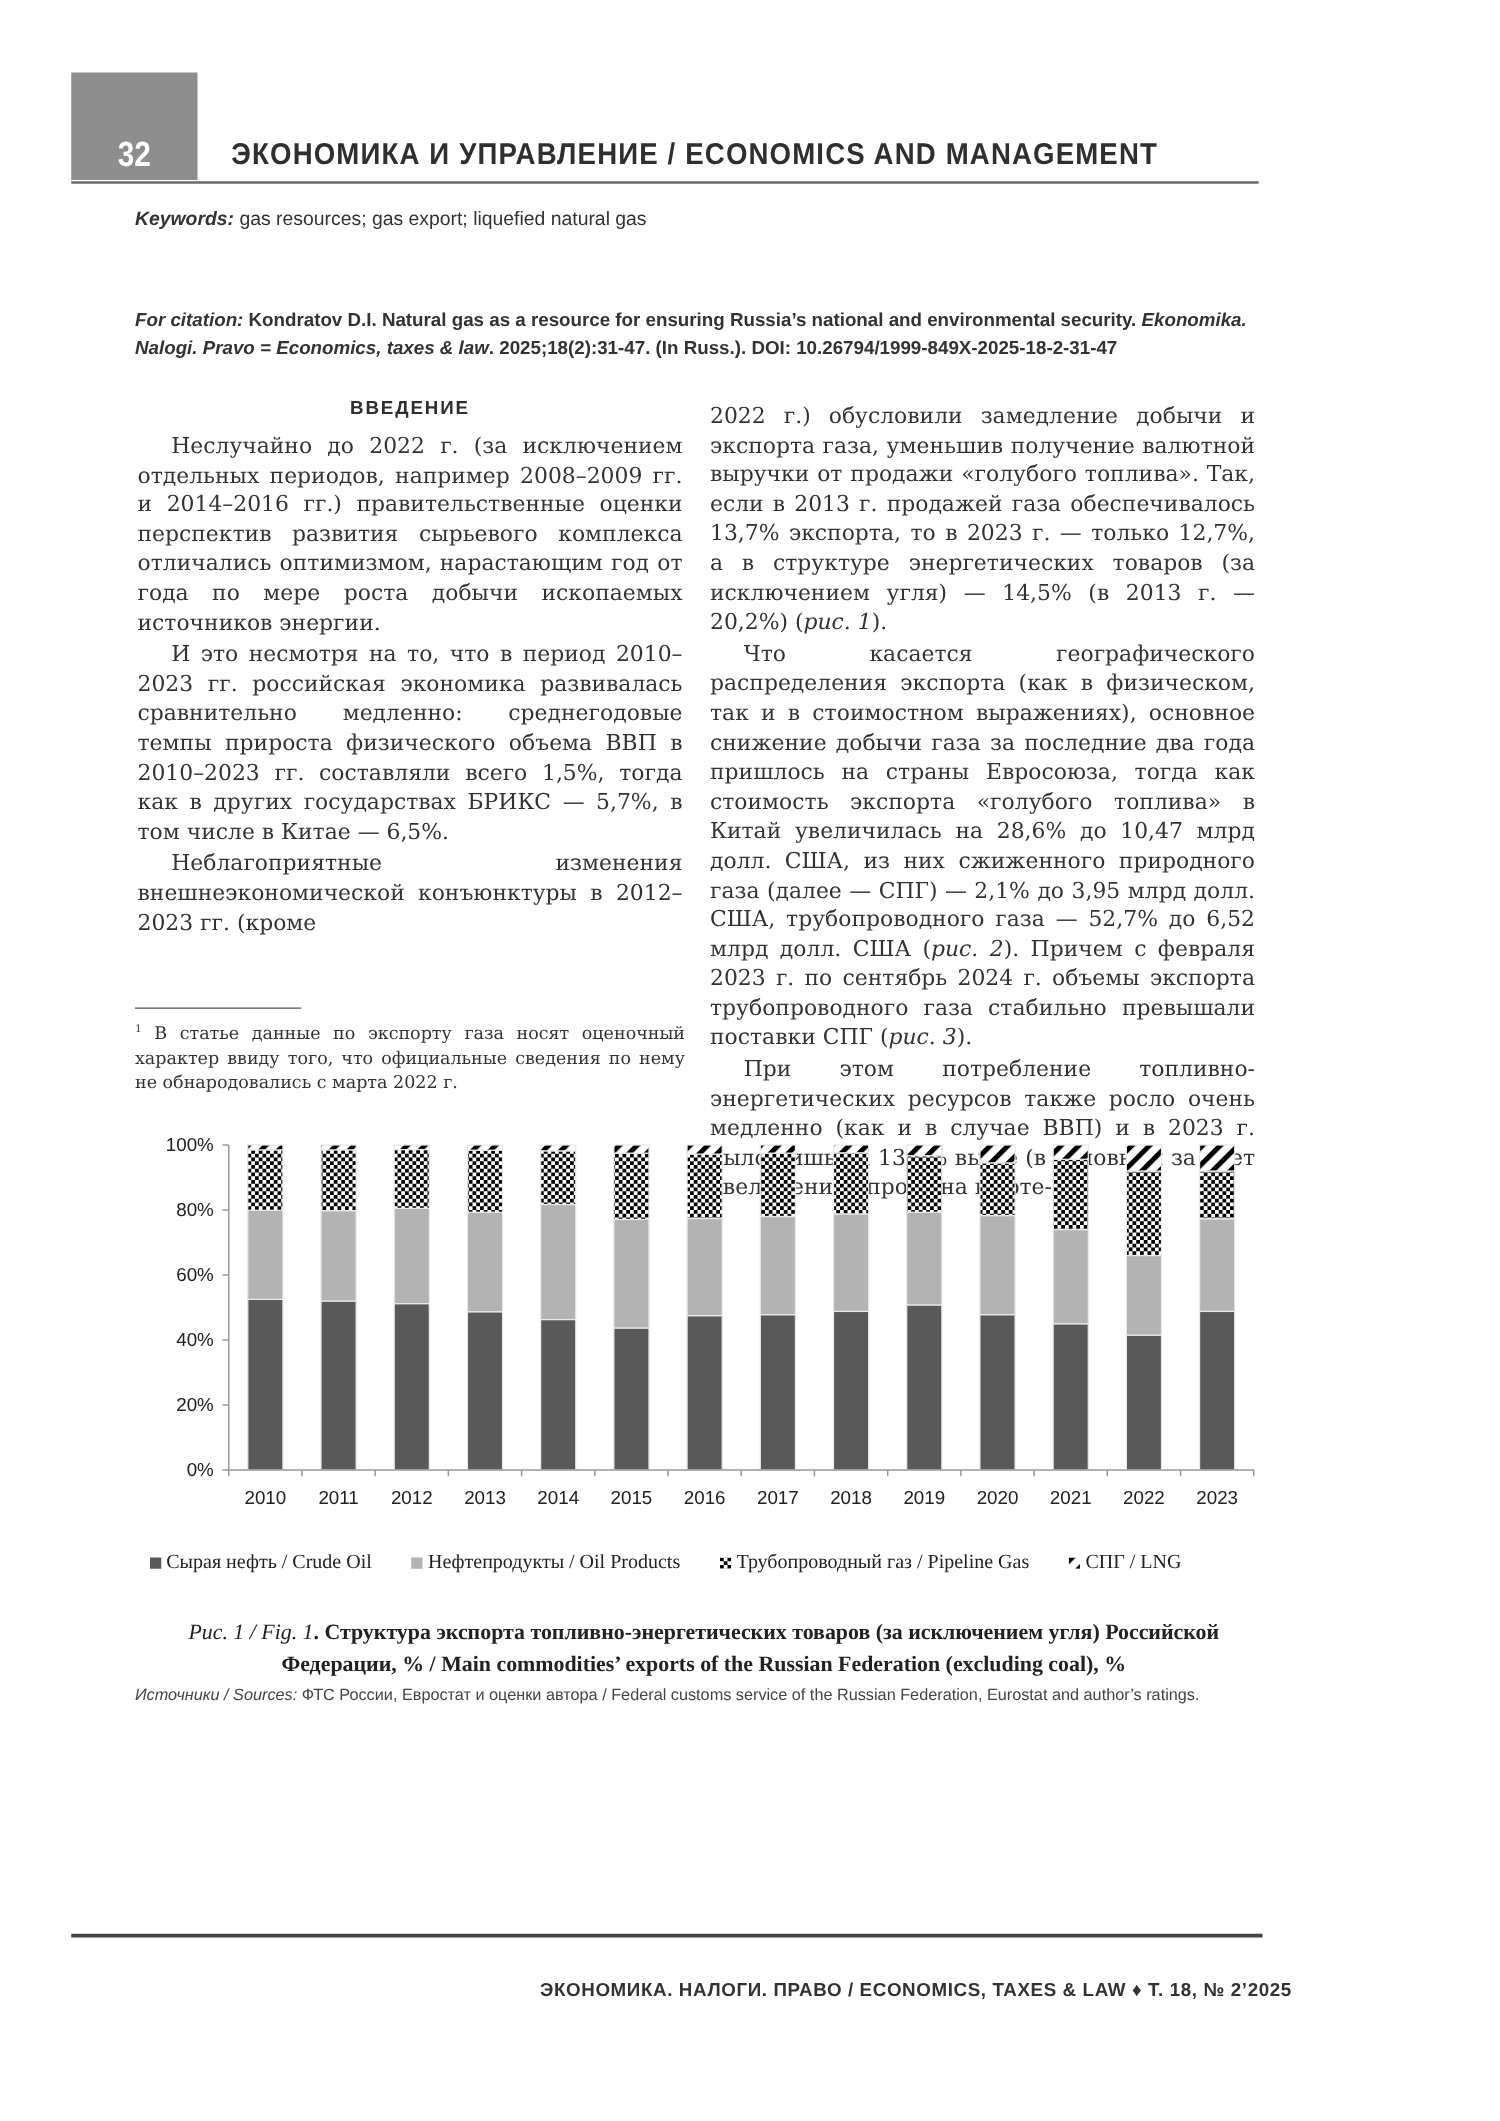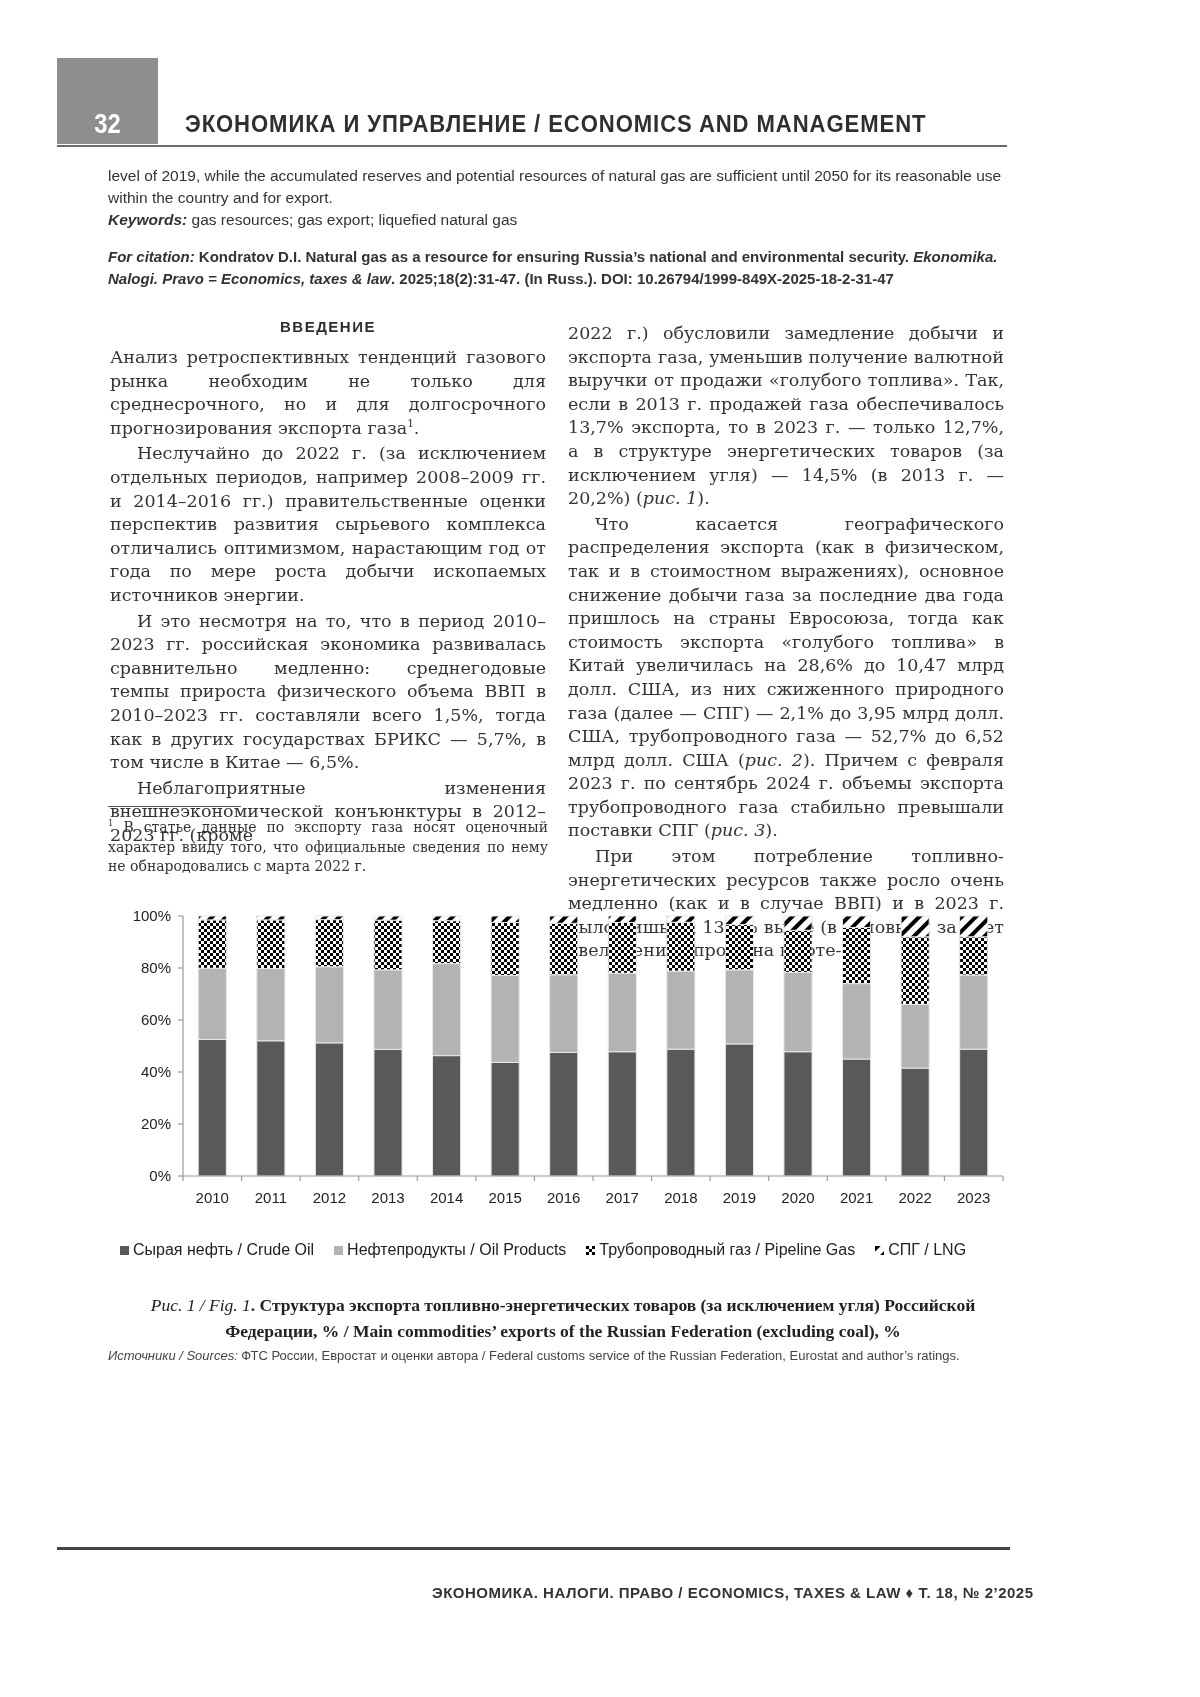--- a/index.html
+++ b/index.html
@@ -15,51 +15,49 @@
   .col{font-size:17.5px;line-height:23.6px;color:#333;text-align:justify;}
   .col p{margin:2px;}
   .col p.ind{text-indent:27px;}
   .col-left{left:108px;top:344px;width:440px;}
   .col-right{left:566px;top:320px;width:440px;}
   .section-title{left:108px;top:318px;width:440px;text-align:center;font-family:"Liberation Sans",sans-serif;font-weight:bold;font-size:15px;letter-spacing:1.5px;color:#2e2e2e;}
   .fn-rule{left:108px;top:806px;width:133px;height:1px;background:#555;}
   .footnote{left:108px;top:818px;width:440px;font-size:14px;line-height:19.5px;color:#333;text-align:justify;}
   sup{font-size:60%;line-height:0;}
   #chart{left:108px;top:905px;width:910px;height:300px;}
-  .legend{left:120px;top:1241px;width:900px;font-family:Liberation Sans, sans-serif;font-size:16px;color:#222;white-space:nowrap;display:flex;gap:20px;align-items:center;}
+  .legend{left:120px;top:1241px;width:900px;font-family:Liberation Serif, serif;font-size:16px;color:#222;white-space:nowrap;display:flex;gap:32px;align-items:center;}
   .legend-item{display:flex;align-items:center;gap:4px;}
   .sw{display:inline-block;width:9px;height:9px;}
   .caption{left:108px;top:1292px;width:910px;text-align:center;font-family:"Liberation Serif",serif;font-size:17.5px;line-height:26px;color:#222;font-weight:bold;}
   .caption i{font-weight:normal;}
   .sources{left:108px;top:1346px;width:900px;font-family:"Liberation Sans",sans-serif;font-size:13px;line-height:19px;color:#444;}
   .sources i{font-style:italic;}
   .foot-rule{left:57px;top:1547px;width:953px;height:3px;background:#444;}
   .footer{left:420px;top:1584px;width:590px;text-align:right;font-family:"Liberation Sans",sans-serif;font-weight:bold;font-size:15px;letter-spacing:0.5px;color:#333;white-space:nowrap;margin-left:12px;}
 </style>
 </head>
 <body>
 
 <div class="abs pagenum-box"></div>
 <div class="abs pagenum">32</div>
 <div class="abs running-head">ЭКОНОМИКА И УПРАВЛЕНИЕ / ECONOMICS AND MANAGEMENT</div>
 <div class="abs head-rule"></div>
 
 <div class="abs abstract">
-  <div>level of 2019, while the accumulated reserves and potential resources of natural gas are sufficient until 2050 for its reasonable use within the country and for export.</div>
   <div><b><i>Keywords:</i></b><span> gas resources; gas export; liquefied natural gas</span></div>
 </div>
 
 <div class="abs citation">
   <i>For citation:</i><span> Kondratov D.I. Natural gas as a resource for ensuring Russia’s national and environmental security. </span><i>Ekonomika. Nalogi. Pravo = Economics, taxes &amp; law</i><span>. 2025;18(2):31-47. (In Russ.). DOI: 10.26794/1999-849X-2025-18-2-31-47</span>
 </div>
 
 <div class="abs section-title">ВВЕДЕНИЕ</div>
 
 <div class="abs col col-left">
-  <p><span>Анализ ретроспективных тенденций газового рынка необходим не только для среднесрочного, но и для долгосрочного прогнозирования экспорта газа</span><sup>1</sup><span>.</span></p>
   <p class="ind">Неслучайно до 2022 г. (за исключением отдельных периодов, например 2008–2009 гг. и 2014–2016 гг.) правительственные оценки перспектив развития сырьевого комплекса отличались оптимизмом, нарастающим год от года по мере роста добычи ископаемых источников энергии.</p>
   <p class="ind">И это несмотря на то, что в период 2010–2023 гг. российская экономика развивалась сравнительно медленно: среднегодовые темпы прироста физического объема ВВП в 2010–2023 гг. составляли всего 1,5%, тогда как в других государствах БРИКС — 5,7%, в том числе в Китае — 6,5%.</p>
   <p class="ind">Неблагоприятные изменения внешнеэкономической конъюнктуры в 2012–2023 гг. (кроме</p>
 </div>
 
 <div class="abs fn-rule"></div>
 <div class="abs footnote"><sup>1</sup><span> В статье данные по экспорту газа носят оценочный характер ввиду того, что официальные сведения по нему не обнародовались с марта 2022 г.</span></div>
 
 <div class="abs col col-right">
   <p><span>2022 г.) обусловили замедление добычи и экспорта газа, уменьшив получение валютной выручки от продажи «голубого топлива». Так, если в 2013 г. продажей газа обеспечивалось 13,7% экспорта, то в 2023 г. — только 12,7%, а в структуре энергетических товаров (за исключением угля) — 14,5% (в 2013 г. — 20,2%) (</span><i>рис. 1</i><span>).</span></p>

